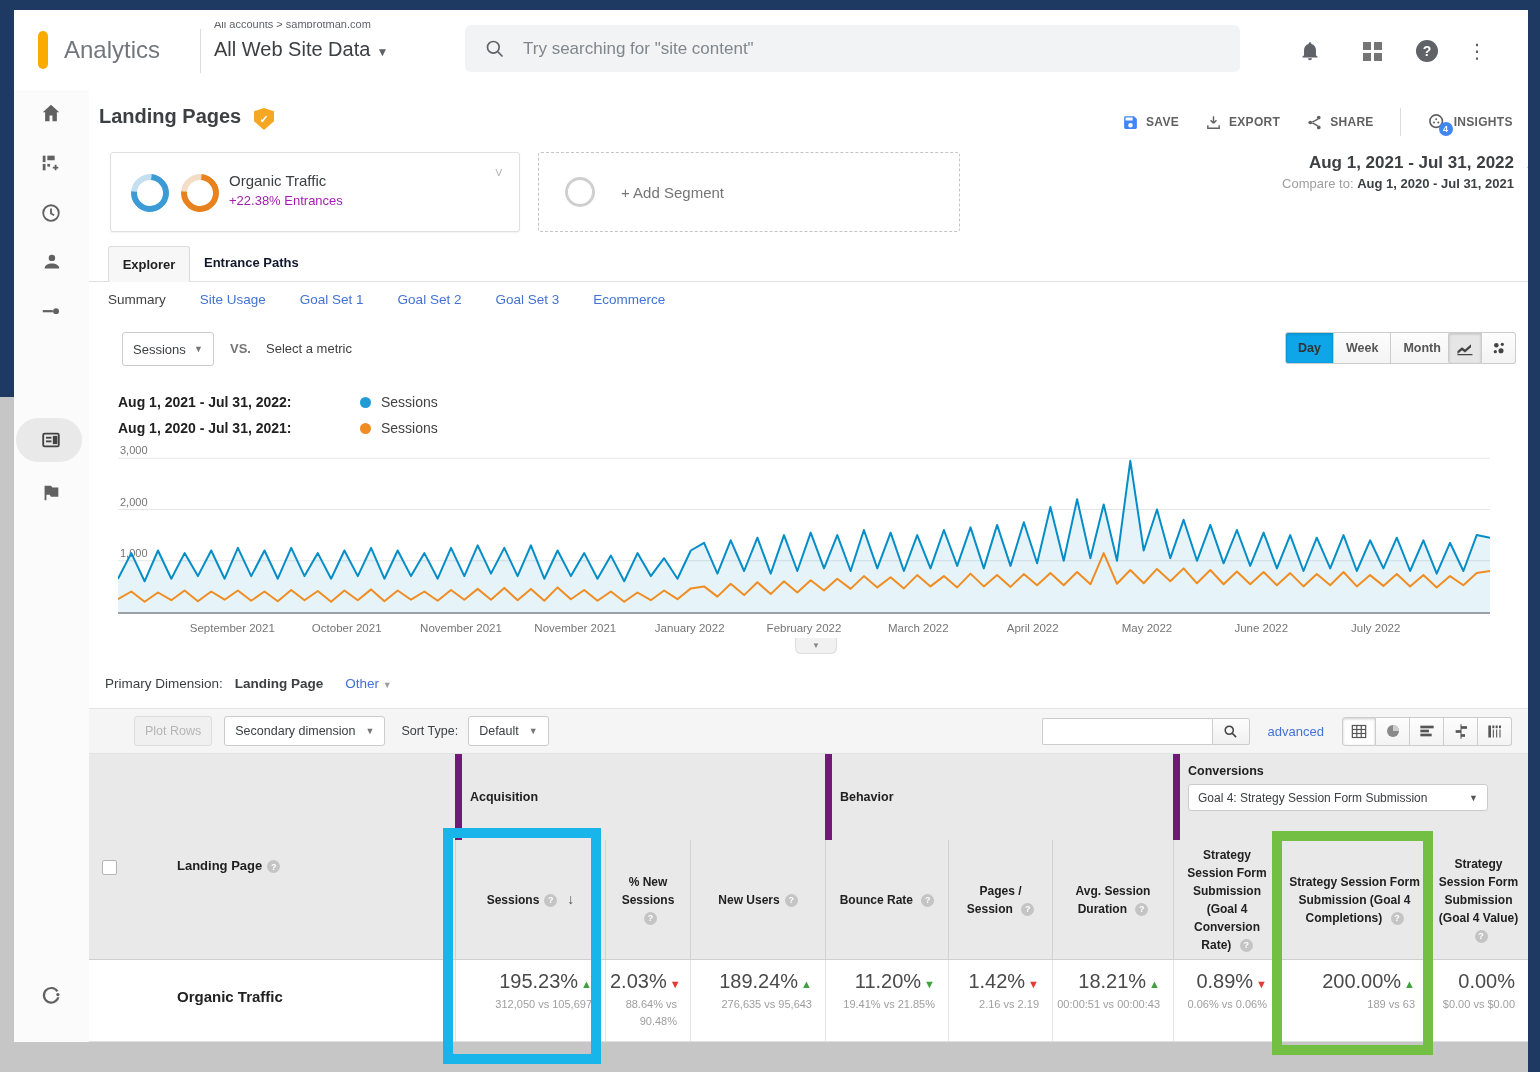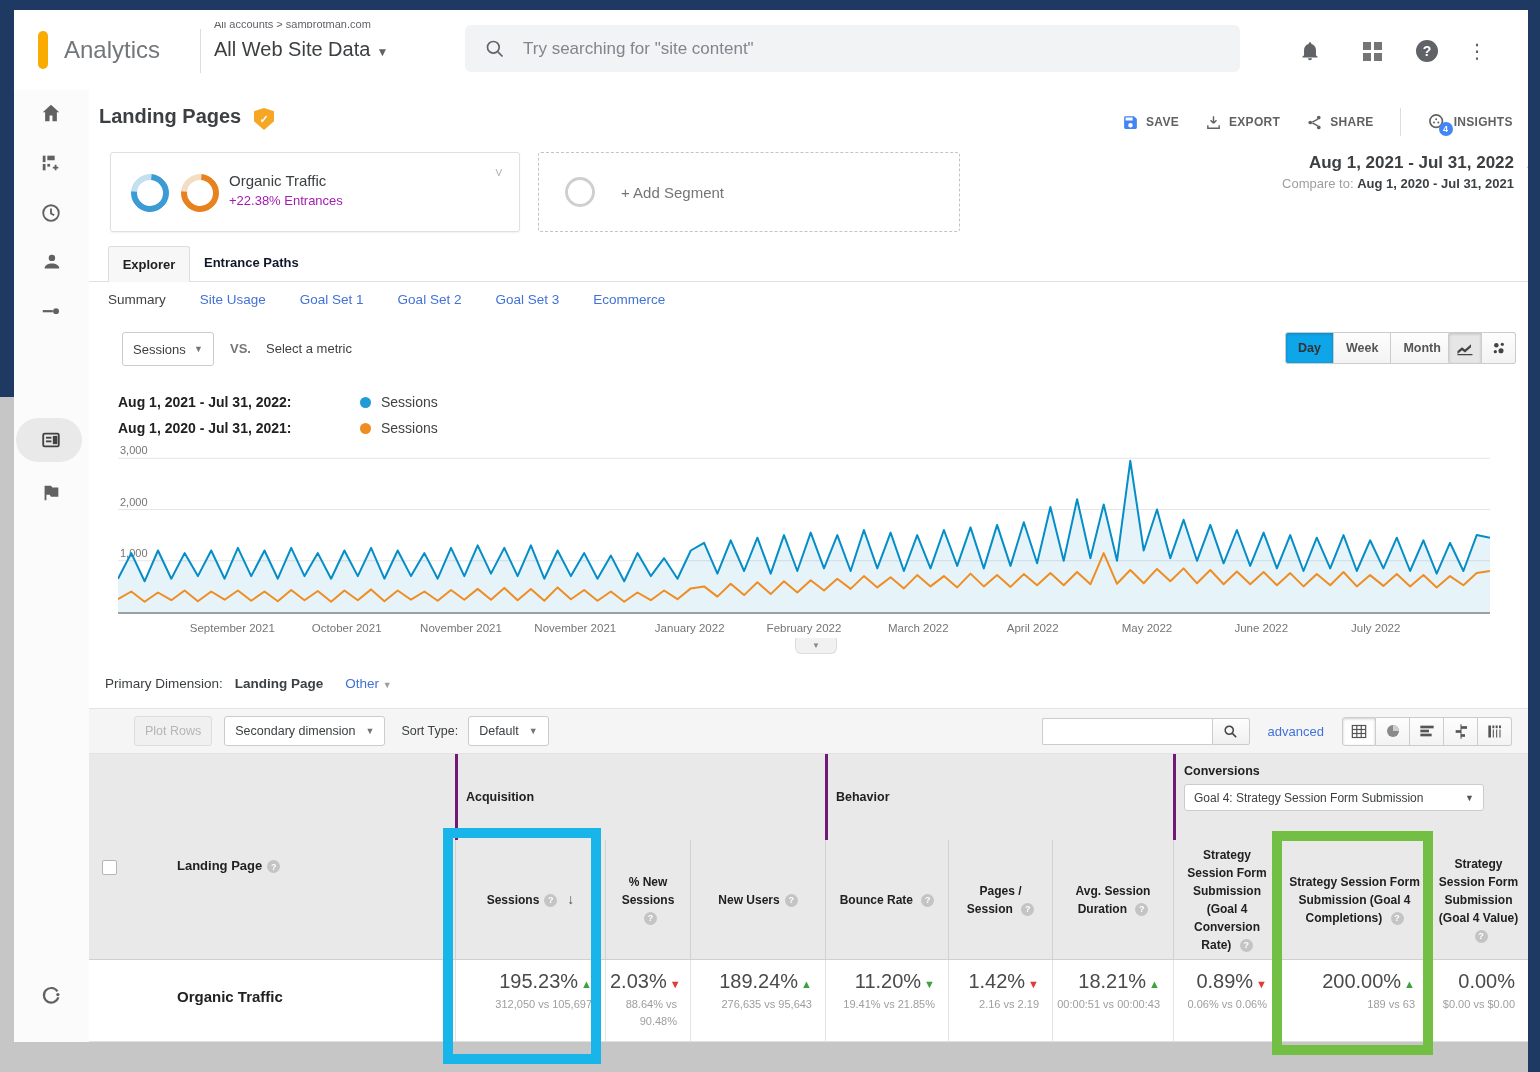--- a/index.html
+++ b/index.html
@@ -124,21 +124,21 @@
   .vbtn + .vbtn { border-left:none; }
   .vbtn:first-child { border-radius:3px 0 0 3px; }
   .vbtn:last-child { border-radius:0 3px 3px 0; }
   .vbtn.active { background:#fff; box-shadow:inset 0 1px 3px rgba(0,0,0,.2); }
 
   
   .tgroup, .thead, .trow { position:absolute; left:75px; width:1439px; display:flex; }
   .tgroup { top:744px; height:86px; background:#e9e9e9; }
   .thead  { top:830px; height:120px; background:#e9e9e9; border-bottom:1px solid #cfcfcf; }
   .trow   { top:950px; height:82px; background:#fff; border-bottom:1px solid #e0e0e0; }
-  .gcell { border-left:3px solid #701a75; padding:10px 8px; font-size:12.5px; font-weight:bold; color:#212121; }
+  .gcell { border-left:7px solid #701a75; padding:10px 8px; font-size:12.5px; font-weight:bold; color:#212121; }
   .gcell.acq { display:flex; align-items:center; }
   .gcell.beh { display:flex; align-items:center; }
   .goal-select { margin-top:6px; width:300px; height:27px; background:#fff; border:1px solid #ccc; border-radius:3px; font-size:12px; font-weight:normal; color:#3c4043; display:flex; align-items:center; justify-content:space-between; padding:0 9px; cursor:pointer; }
   .goal-select .caret { font-size:9px; color:#555; }
   .hcell { border-left:1px solid #d2d2d2; display:flex; flex-direction:column; align-items:center; justify-content:center; text-align:center; font-size:12px; font-weight:bold; color:#212121; padding:4px 6px; line-height:1.5; }
   .hcell .qrow { display:inline; }
   .qmark { display:inline-flex; width:13px; height:13px; border-radius:50%; background:#c4c4c4; color:#fff; font-size:9px; font-weight:bold; align-items:center; justify-content:center; vertical-align:middle; margin-left:5px; cursor:pointer; }
   .sort-arrow { font-size:14px; color:#555; margin-left:10px; cursor:pointer; }
   .dcell { border-left:1px solid #e4e4e4; text-align:right; padding:10px 13px 0 4px; overflow:hidden; }
   .dval { font-size:20px; color:#4a4a4a; white-space:nowrap; }

